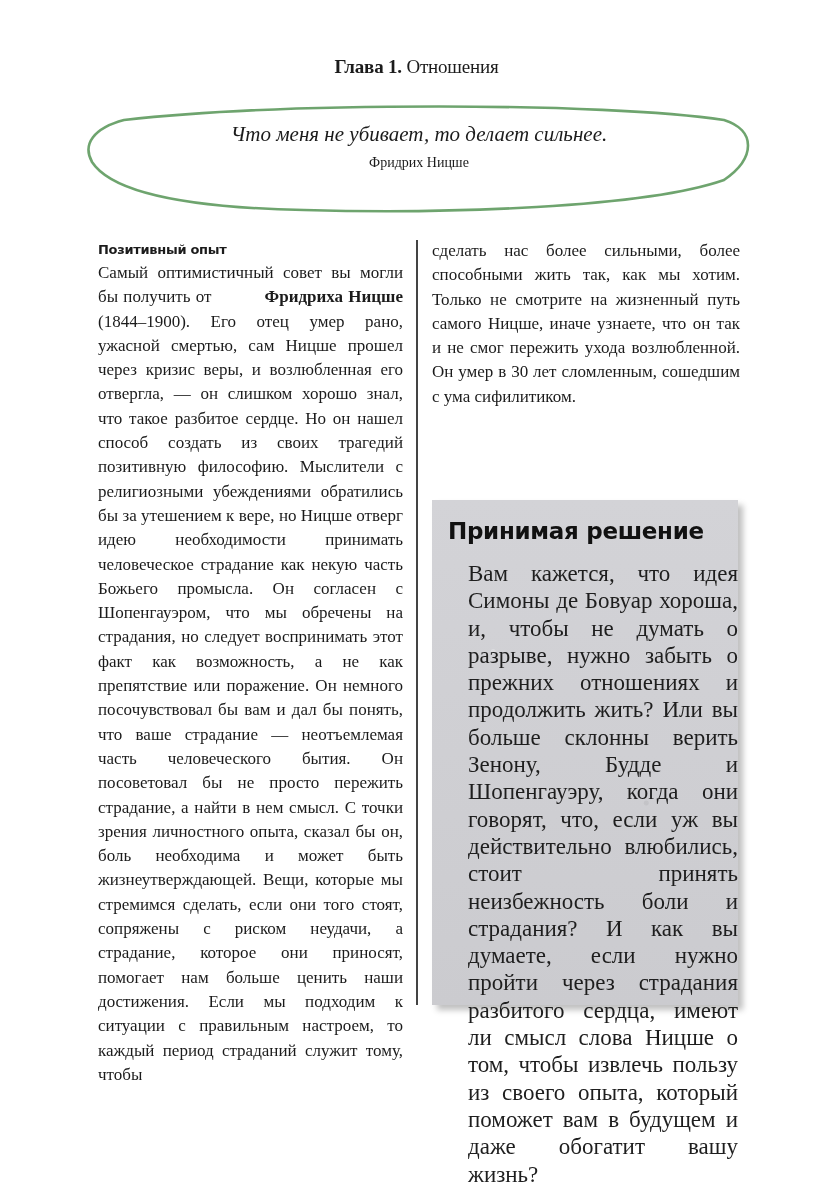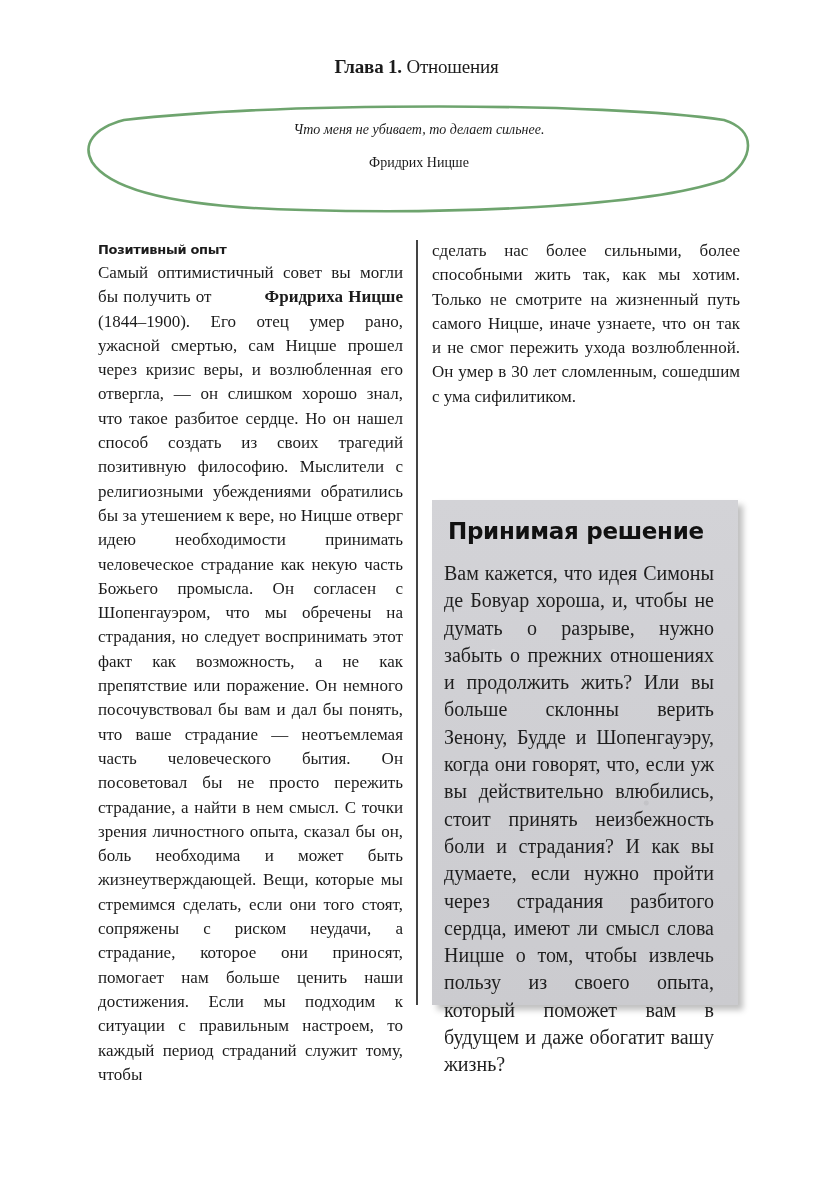--- a/index.html
+++ b/index.html
@@ -6,21 +6,21 @@
   body { width: 833px; height: 1200px; position: relative; overflow: hidden;
          font-family: "Liberation Serif", "DejaVu Serif", serif; color: #1b1b1b; }
 
   .running-head { position: absolute; top: 56px; left: 0; width: 833px; text-align: center;
                   font-size: 19px; letter-spacing: -0.2px; }
   .running-head .chap { font-weight: bold; }
 
   .epigraph-wrap { position: absolute; left: 84px; top: 100px; width: 670px; height: 116px; }
   .epigraph-wrap svg { position: absolute; left: 0; top: 0; }
   .epigraph-quote { position: absolute; top: 22px; left: 0; width: 100%; text-align: center;
-                    font-style: italic; font-size: 14px; }
+                    font-style: italic; font-size: 21px; }
   .epigraph-author { position: absolute; top: 55px; left: 0; width: 100%; text-align: center;
                      font-size: 14px; }
 
   .col { position: absolute; font-size: 17px; line-height: 24.3px; }
   .col-left { left: 98px; top: 239px; width: 305px; text-align: justify; }
   .col-right { left: 432px; top: 239px; width: 308px; text-align: justify; }
   .section-heading { font-family: "DejaVu Sans", sans-serif; font-weight: bold; font-size: 13px;
                      line-height: 22px; letter-spacing: -0.3px; }
   .col p { margin: 0; hyphens: auto; }
   .bold-name { font-weight: bold; margin-left: 48px; }
@@ -29,21 +29,21 @@
 
   .sidebar-box { position: absolute; left: 432px; top: 500px; width: 306px; height: 505px;
                  background: #cfcfd3;
                  background-image:
                    radial-gradient(circle at 20% 30%, rgba(255,255,255,0.25) 0 2px, transparent 3px),
                    radial-gradient(circle at 70% 60%, rgba(0,0,0,0.05) 0 2px, transparent 3px),
                    linear-gradient(180deg, #d3d3d7 0%, #cbcbcf 100%);
                  box-shadow: 5px 5px 6px rgba(0,0,0,0.25); }
   .sidebar-title { position: absolute; left: 16px; top: 18px; font-family: "DejaVu Sans", sans-serif;
                    font-weight: bold; font-size: 23px; color: #111; letter-spacing: -0.3px; }
-  .sidebar-body { position: absolute; left: 12px; top: 60px; width: 270px; font-size: 20px;
+  .sidebar-body { position: absolute; left: 36px; top: 60px; width: 270px; font-size: 23px;
                   line-height: 27.3px; text-align: justify; color: #1e1e1e; }
   .sidebar-body p { margin: 0; }
 </style>
 </head>
 <body>
 
 <div class="running-head">
   <span class="chap">Глава 1.</span>
   <span>Отношения</span>
 </div>

